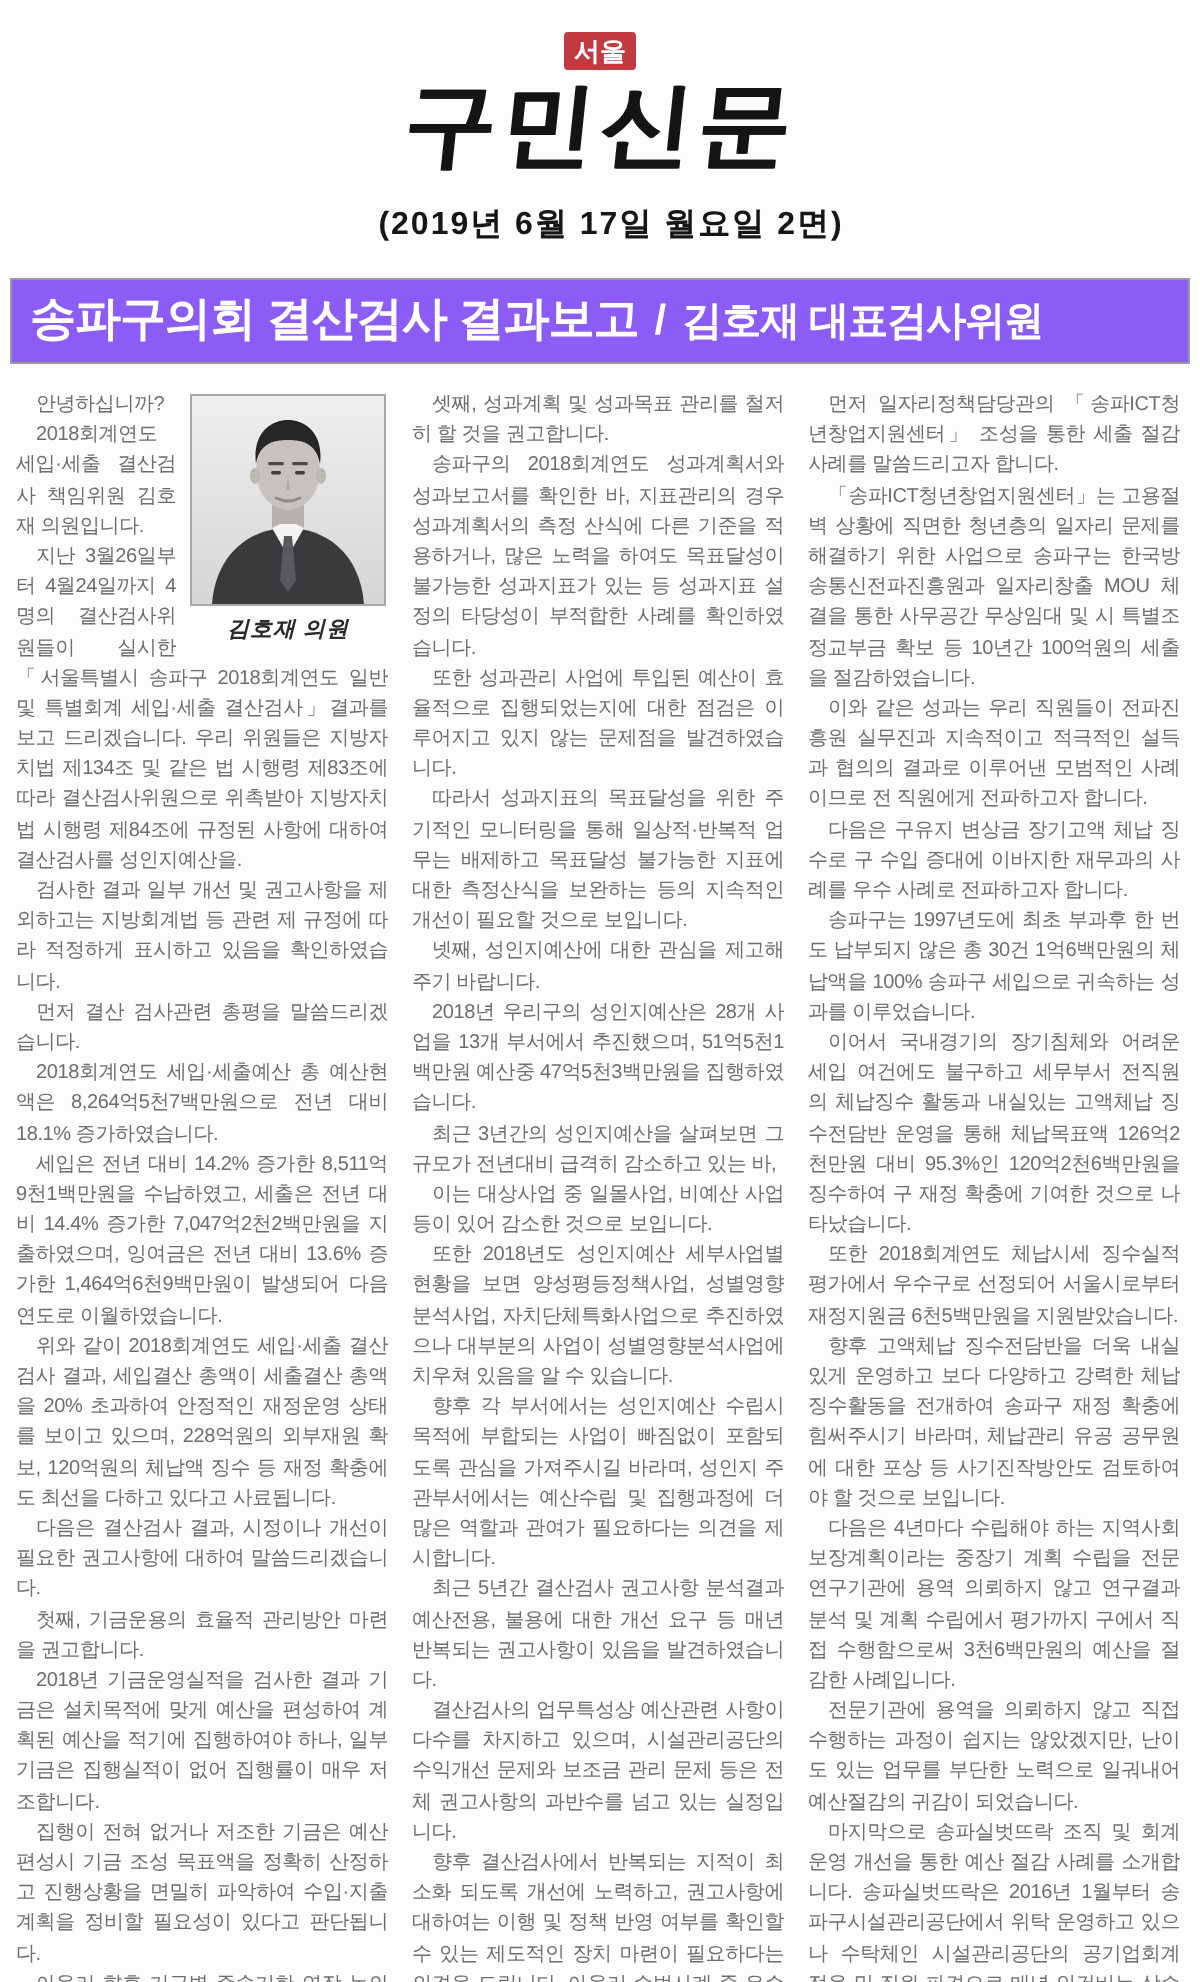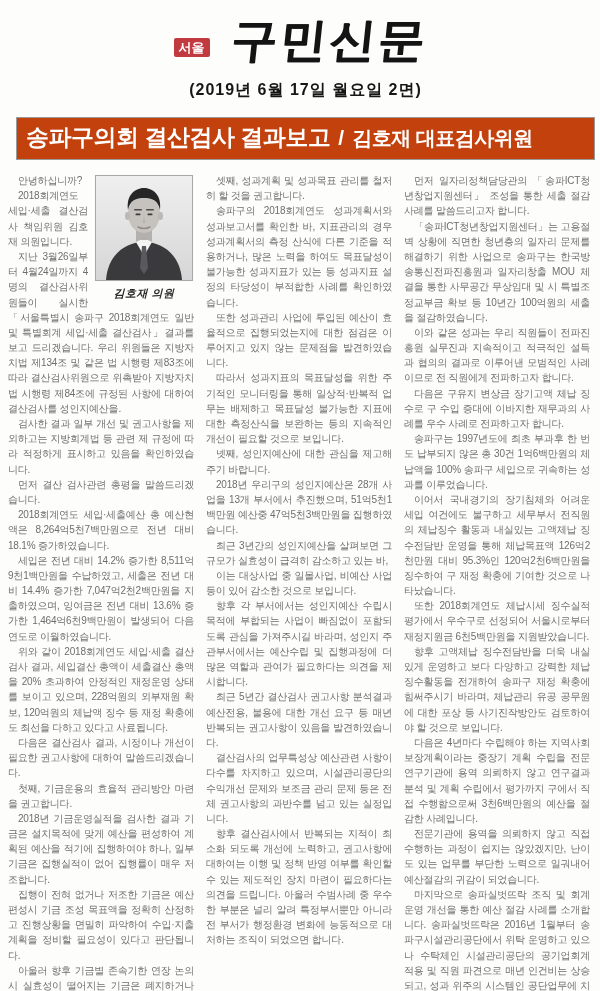--- a/index.html
+++ b/index.html
@@ -1,29 +1,29 @@
 <!DOCTYPE html>
 <html lang="ko"><head>
 <meta charset="utf-8">
 <style>
   html,body{margin:0;padding:0;}
   body{width:600px;height:991px;background:#ffffff;font-family:"Liberation Sans", sans-serif;}
   .page{position:relative;width:600px;height:991px;background:#fdfdfc;overflow:hidden;}
 
   
   .masthead{padding-top:10px;text-align:center;}
-  .logo-row{display:flex;justify-content:center;align-items:center;gap:21px;}
+  .logo-row{display:flex;justify-content:flex-start;align-items:center;gap:3px;flex-direction:column;}
   .region-badge{background:#c03a40;color:#fff;font-size:13px;font-weight:bold;
     padding:3px 5px;line-height:1;border-radius:2px;transform:translateY(6px);}
   .paper-title{font-family:"DejaVu Serif", serif;font-size:46px;font-weight:900;
     color:#141414;letter-spacing:3px;transform:skewX(-6deg);text-shadow:1px 0 0 #141414;}
   .date-line{margin-top:8px;font-size:16px;font-weight:600;color:#161616;letter-spacing:1px;margin-left:11px;}
 
   
-  .headline-bar{margin:16px 5px 0 16px;background:#c2410c;color:#ffffff;
+  .headline-bar{margin:16px 5px 0 5px;background:#8b5cf6;color:#ffffff;
     padding:5px 10px 7px 10px;display:flex;align-items:baseline;gap:8px;
     box-shadow:inset 0 0 0 1px #9a9a9a;text-align:right;}
   .headline-main{font-size:23px;font-weight:bold;letter-spacing:-0.5px;}
   .headline-sep{font-size:21px;font-weight:bold;}
   .headline-byline{font-size:20px;font-weight:bold;letter-spacing:-0.5px;}
 
   
   .columns{display:flex;gap:12px;padding:13px 8px 0 8px;height:836px;overflow:hidden;}
   .col{width:186px;font-size:10px;line-height:1.52;color:#6e6e6e;
     text-align:justify;letter-spacing:-0.2px;}
@@ -113,22 +113,23 @@
         <p class="para">아울러 향후 기금별 존속기한 연장 논의시 실효성이 떨어지는 기금은 폐지하거나 유사 기금과 통합하여 운영하도록 하고, 면밀한 기금 심사분석을 통해 법정기금 외의 기금에 대해서는 일몰제 적용과 연장심사를 엄격히 하여야할 것입니다.</p>
       </div>
 
     <div class="col">
         <p class="para">셋째, 성과계획 및 성과목표 관리를 철저히 할 것을 권고합니다.</p>
         <p class="para">송파구의 2018회계연도 성과계획서와 성과보고서를 확인한 바, 지표관리의 경우 성과계획서의 측정 산식에 다른 기준을 적용하거나, 많은 노력을 하여도 목표달성이 불가능한 성과지표가 있는 등 성과지표 설정의 타당성이 부적합한 사례를 확인하였습니다.</p>
         <p class="para">또한 성과관리 사업에 투입된 예산이 효율적으로 집행되었는지에 대한 점검은 이루어지고 있지 않는 문제점을 발견하였습니다.</p>
         <p class="para">따라서 성과지표의 목표달성을 위한 주기적인 모니터링을 통해 일상적·반복적 업무는 배제하고 목표달성 불가능한 지표에 대한 측정산식을 보완하는 등의 지속적인 개선이 필요할 것으로 보입니다.</p>
         <p class="para">넷째, 성인지예산에 대한 관심을 제고해주기 바랍니다.</p>
         <p class="para">2018년 우리구의 성인지예산은 28개 사업을 13개 부서에서 추진했으며, 51억5천1백만원 예산중 47억5천3백만원을 집행하였습니다.</p>
-        <p class="para">최근 3년간의 성인지예산을 살펴보면 그 규모가 실효성이 급격히 감소하고 있는 바,</p>
+        <p class="para">최근 3년간의 성인지예산을 살펴보면 그 규모가 전년대비 급격히 감소하고 있는 바,</p>
         <p class="para">이는 대상사업 중 일몰사업, 비예산 사업 등이 있어 감소한 것으로 보입니다.</p>
+        <p class="para">또한 2018년도 성인지예산 세부사업별 현황을 보면 양성평등정책사업, 성별영향분석사업, 자치단체특화사업으로 추진하였으나 대부분의 사업이 성별영향분석사업에 치우쳐 있음을 알 수 있습니다.</p>
         <p class="para">향후 각 부서에서는 성인지예산 수립시 목적에 부합되는 사업이 빠짐없이 포함되도록 관심을 가져주시길 바라며, 성인지 주관부서에서는 예산수립 및 집행과정에 더 많은 역할과 관여가 필요하다는 의견을 제시합니다.</p>
         <p class="para">최근 5년간 결산검사 권고사항 분석결과 예산전용, 불용에 대한 개선 요구 등 매년 반복되는 권고사항이 있음을 발견하였습니다.</p>
         <p class="para">결산검사의 업무특성상 예산관련 사항이 다수를 차지하고 있으며, 시설관리공단의 수익개선 문제와 보조금 관리 문제 등은 전체 권고사항의 과반수를 넘고 있는 실정입니다.</p>
         <p class="para">향후 결산검사에서 반복되는 지적이 최소화 되도록 개선에 노력하고, 권고사항에 대하여는 이행 및 정책 반영 여부를 확인할 수 있는 제도적인 장치 마련이 필요하다는 의견을 드립니다. 아울러 수범사례 중 우수한 부분은 널리 알려 특정부서뿐만 아니라 전 부서가 행정환경 변화에 능동적으로 대처하는 조직이 되었으면 합니다.</p>
       </div>
 
     <div class="col">
         <p class="para">먼저 일자리정책담당관의 「송파ICT청년창업지원센터」 조성을 통한 세출 절감 사례를 말씀드리고자 합니다.</p>
         <p class="para">「송파ICT청년창업지원센터」는 고용절벽 상황에 직면한 청년층의 일자리 문제를 해결하기 위한 사업으로 송파구는 한국방송통신전파진흥원과 일자리창출 MOU 체결을 통한 사무공간 무상임대 및 시 특별조정교부금 확보 등 10년간 100억원의 세출을 절감하였습니다.</p>
         <p class="para">이와 같은 성과는 우리 직원들이 전파진흥원 실무진과 지속적이고 적극적인 설득과 협의의 결과로 이루어낸 모범적인 사례이므로 전 직원에게 전파하고자 합니다.</p>

